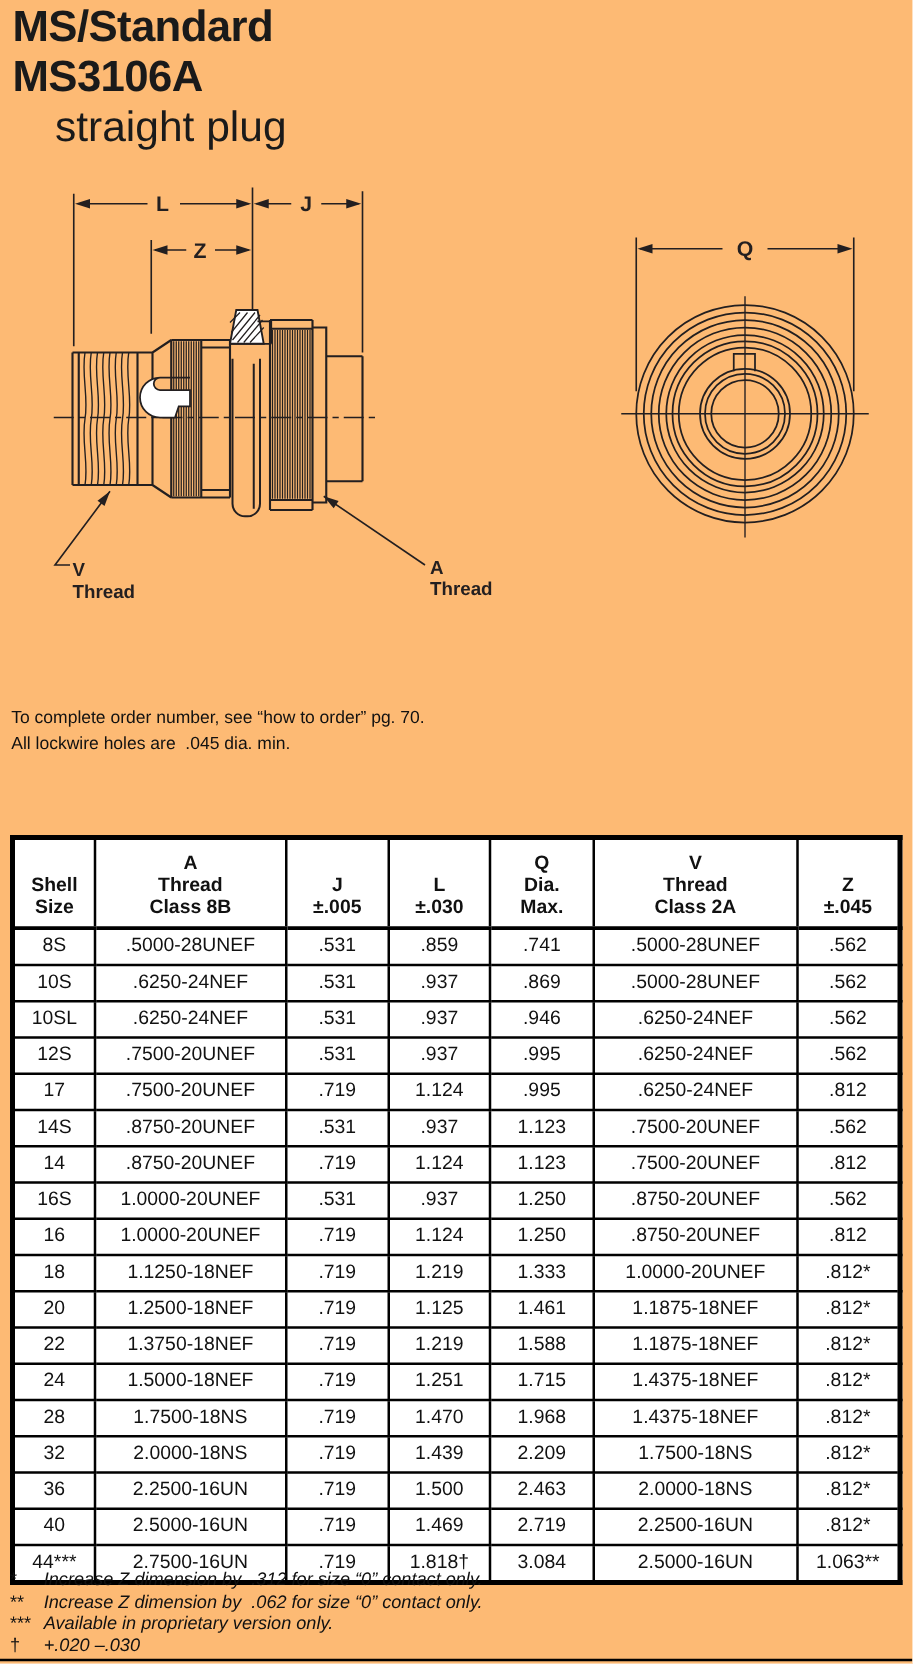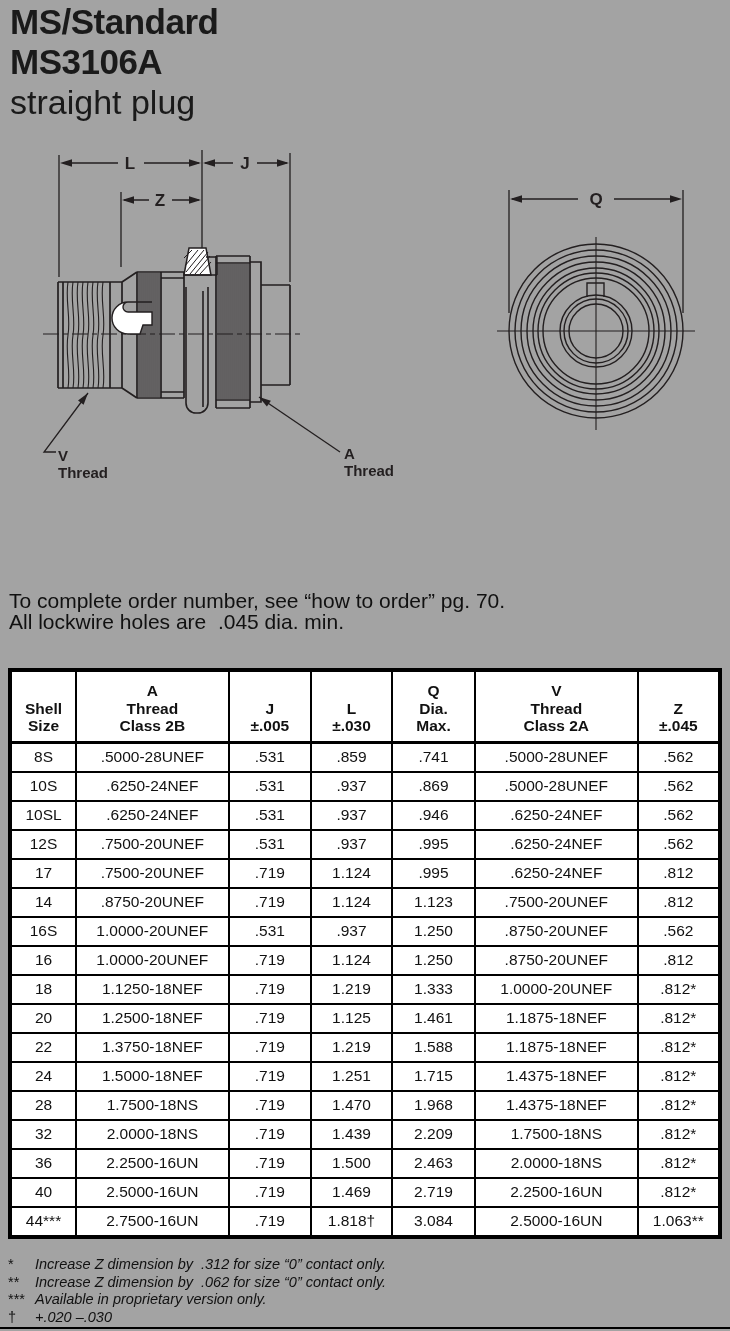--- a/index.html
+++ b/index.html
@@ -1,25 +1,25 @@
 <!DOCTYPE html>
 <html><head>
 <meta charset="utf-8">
 <style>
   html,body{margin:0;padding:0;background:#fff;}
-  .page{position:relative;width:730px;height:1331px;background:#a3a3a3;overflow:hidden;
+  .page{position:relative;width:730px;height:1331px;background:#fdba74;overflow:hidden;
         font-family:"Liberation Sans",sans-serif;color:#111;}
   
   .title{position:absolute;left:10px;top:2px;}
   .title .t1,.title .t2{font-size:35px;font-weight:bold;line-height:40px;letter-spacing:-0.5px;color:#1a1a1a;}
-  .title .t3{font-size:34px;font-weight:normal;line-height:40px;color:#1a1a1a;}
+  .title .t3{font-size:34px;font-weight:normal;line-height:40px;color:#1a1a1a;margin-left:34px;}
   
   .drawing{position:absolute;left:0;top:145px;}
   
-  .notes{position:absolute;left:9px;top:591px;font-size:21px;line-height:20.5px;color:#111;}
+  .notes{position:absolute;left:9px;top:563px;font-size:14px;line-height:20.5px;color:#111;}
   .note-line{white-space:pre-wrap;}
   
   .dim-table{position:absolute;left:8px;top:668px;width:714px;border-collapse:collapse;
              table-layout:fixed;background:#fff;border:4px solid #000;}
   .dim-table th,.dim-table td{border:2px solid #000;text-align:center;overflow:hidden;}
   .dim-table thead th{font-weight:bold;font-size:15.5px;line-height:17.5px;
              vertical-align:bottom;padding:10px 0 6px 0;border-bottom:3px solid #000;}
   .dim-table td{font-size:15.5px;height:27px;padding:0;}
   
   .footnotes{position:absolute;left:8px;top:1256px;font-size:14.5px;line-height:17.5px;color:#111;}
@@ -139,21 +139,21 @@
     </colgroup>
     <thead>
       <tr>
           <th>
             <div>Shell</div>
             <div>Size</div>
           </th>
           <th>
             <div>A</div>
             <div>Thread</div>
-            <div>Class 2B</div>
+            <div>Class 8B</div>
           </th>
           <th>
             <div>J</div>
             <div>±.005</div>
           </th>
           <th>
             <div>L</div>
             <div>±.030</div>
           </th>
           <th>
@@ -210,20 +210,29 @@
           <td>.562</td>
         </tr>
         <tr>
           <td>17</td>
           <td>.7500-20UNEF</td>
           <td>.719</td>
           <td>1.124</td>
           <td>.995</td>
           <td>.6250-24NEF</td>
           <td>.812</td>
+        </tr>
+        <tr>
+          <td>14S</td>
+          <td>.8750-20UNEF</td>
+          <td>.531</td>
+          <td>.937</td>
+          <td>1.123</td>
+          <td>.7500-20UNEF</td>
+          <td>.562</td>
         </tr>
         <tr>
           <td>14</td>
           <td>.8750-20UNEF</td>
           <td>.719</td>
           <td>1.124</td>
           <td>1.123</td>
           <td>.7500-20UNEF</td>
           <td>.812</td>
         </tr>

